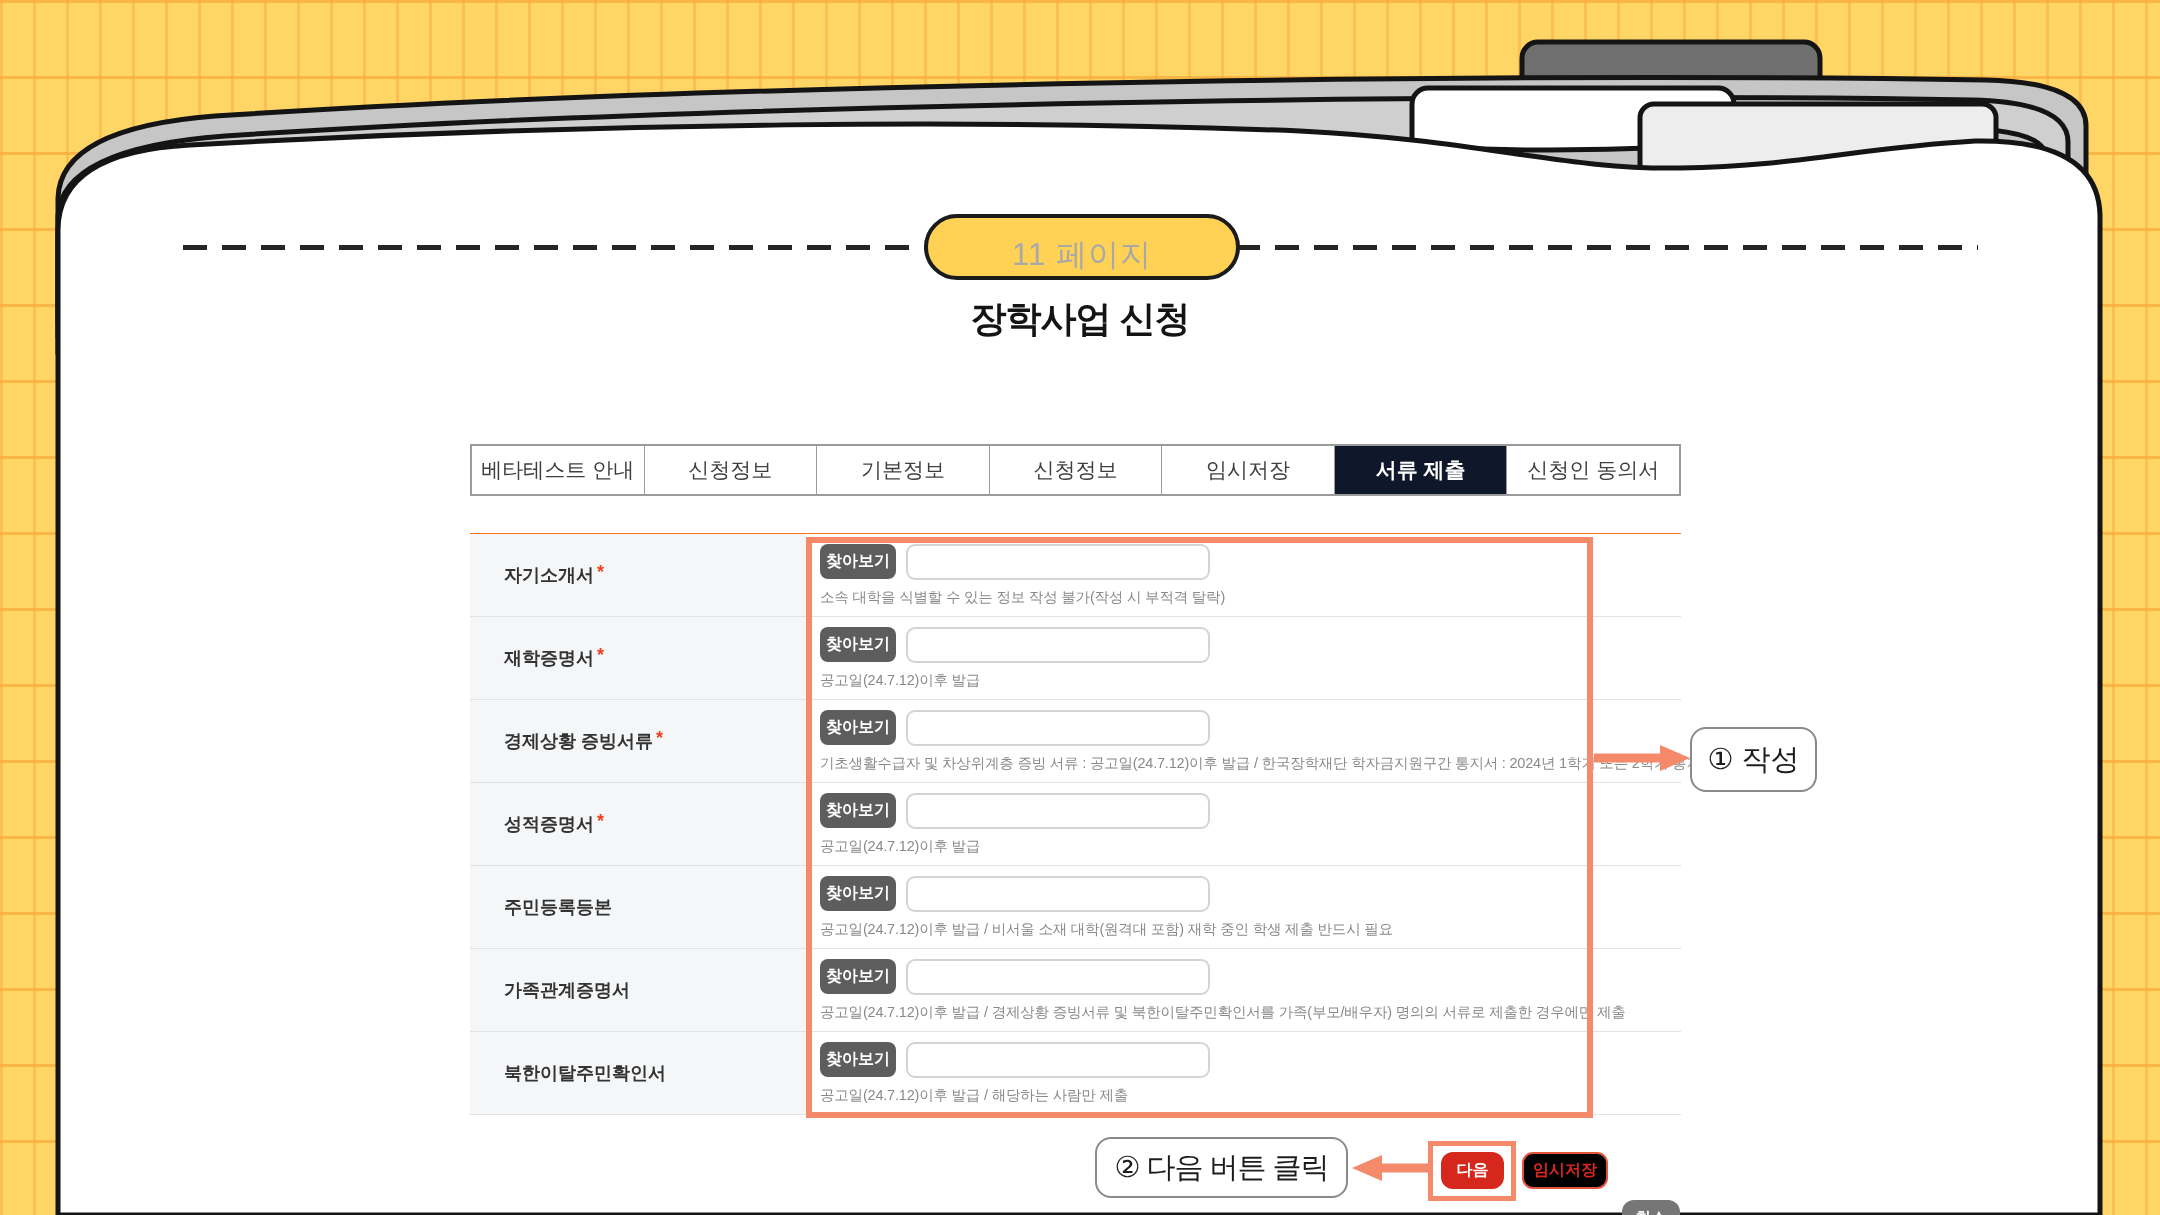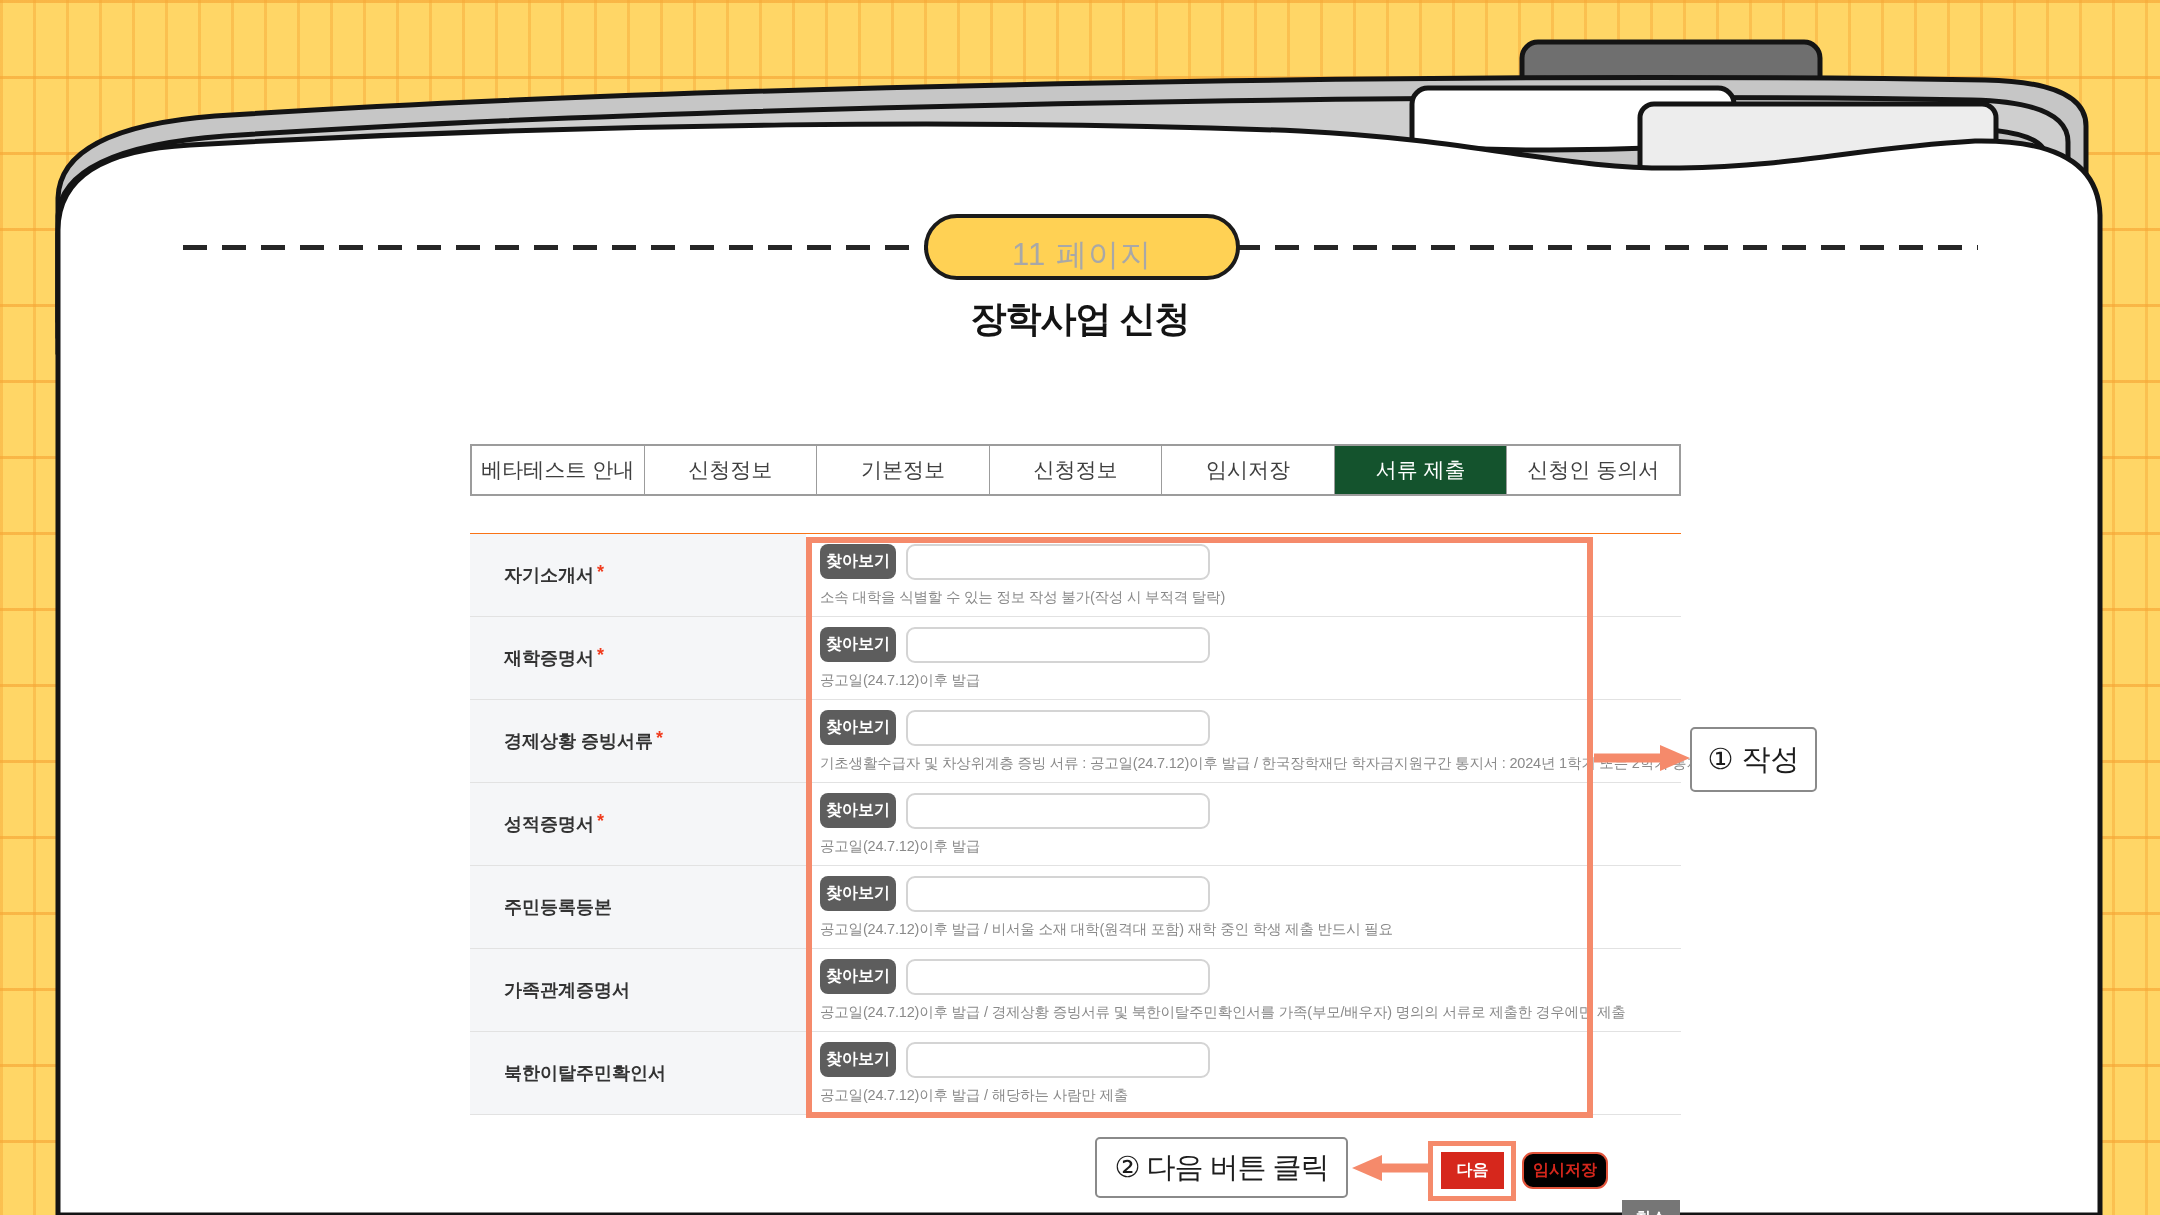--- a/index.html
+++ b/index.html
@@ -26,50 +26,50 @@
 
   .page-title { position:absolute; left:0; top:295px; width:2160px; text-align:center;
     font-size:36px; font-weight:bold; color:#141414; letter-spacing:-1px; }
 
   
   .tabbar { position:absolute; left:470px; top:444px; width:1211px; height:52px;
     display:flex; background:#fff; border:2px solid #9c9c9c; }
   .tab { flex:1 1 0; display:flex; align-items:center; justify-content:center;
     font-size:21px; color:#3f3f3f; border-left:1px solid #9c9c9c; cursor:default; }
   .tab:first-child { border-left:none; }
-  .tab.active { background:#14532d; color:#fff; font-weight:normal; }
+  .tab.active { background:#0f172a; color:#fff; font-weight:bold; }
 
   
   .formtable { position:absolute; left:470px; top:533px; width:1211px; border-top:1px solid #f97316; }
   .frow { display:flex; width:1211px; height:83px; border-bottom:1px solid #e2e2e2; }
   .fcell-label { width:336px; background:#f5f6f8; display:flex; align-items:center;
     padding-left:34px; font-size:18px; font-weight:bold; color:#333; }
   .req-mark { color:#f03c1e; font-size:18px; margin-left:3px; transform:translateY(-3px); }
   .fcell-field { position:relative; flex:1; background:#fff; }
   .browse-btn { position:absolute; left:14px; top:10px; width:76px; height:35px;
     background:#5d5d5d; color:#fff; font-size:16px; font-weight:bold;
     border:none; border-radius:8px; cursor:pointer; font-family:inherit; }
   .file-input { position:absolute; left:100px; top:10px; width:304px; height:36px;
     border:2px solid #d4d4d4; border-radius:9px; background:#fff; font-size:15px; padding:0 10px; }
   .fnote { position:absolute; left:14px; top:54px; width:860px; font-size:14.5px;
     color:#8a8a8a; letter-spacing:-0.2px; white-space:nowrap; }
 
   
   .hl-box1 { position:absolute; left:806px; top:537px; width:787px; height:581px;
     border:6px solid #F58A6B; pointer-events:none; }
-  .callout { position:absolute; background:#fff; border:2px solid #8a8a8a; border-radius:5px;
+  .callout { position:absolute; background:#fff; border:2px solid #8a8a8a; border-radius:16px;
     display:flex; align-items:center; justify-content:center; color:#1c1c1c; }
   .callout1 { left:1690px; top:727px; width:127px; height:65px; font-size:29px; }
   .callout2 { left:1095px; top:1137px; width:253px; height:61px; font-size:29px; letter-spacing:-1px; }
   .arrow-svg { position:absolute; }
 
   
   .hl-box2 { position:absolute; left:1428px; top:1141px; width:88px; height:60px;
     border:5px solid #F58A6B; pointer-events:none; }
-  .btn { position:absolute; top:1152px; height:37px; border:none; border-radius:0;
+  .btn { position:absolute; top:1152px; height:37px; border:none; border-radius:12px;
     font-size:16px; font-weight:bold; font-family:inherit; cursor:pointer;
     display:flex; align-items:center; justify-content:center; }
   .btn-next { left:1441px; width:63px; background:#D6271C; color:#fff; }
   .btn-temp { left:1522px; width:86px; background:#000000; color:#D6271C;
     border:2px solid #e2543b; border-radius:11px; }
   .btn-cancel { left:1622px; width:58px; background:#767676; color:#fff;margin-top:48px; }
 </style>
 </head>
 <body>
 

